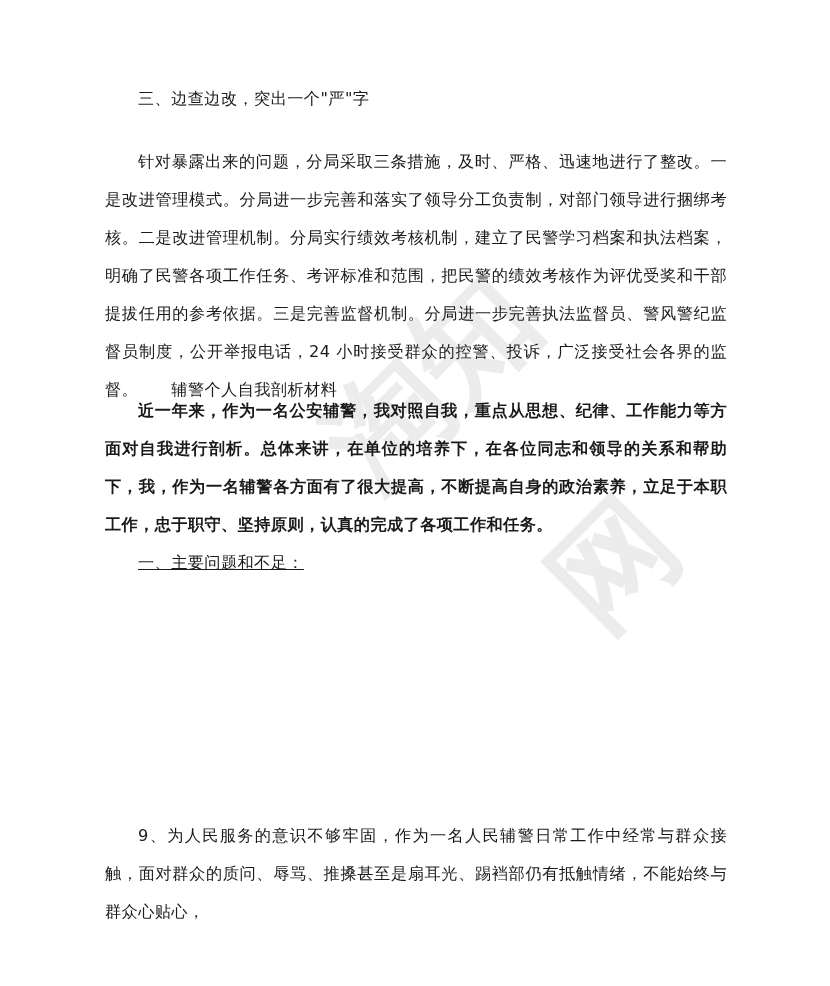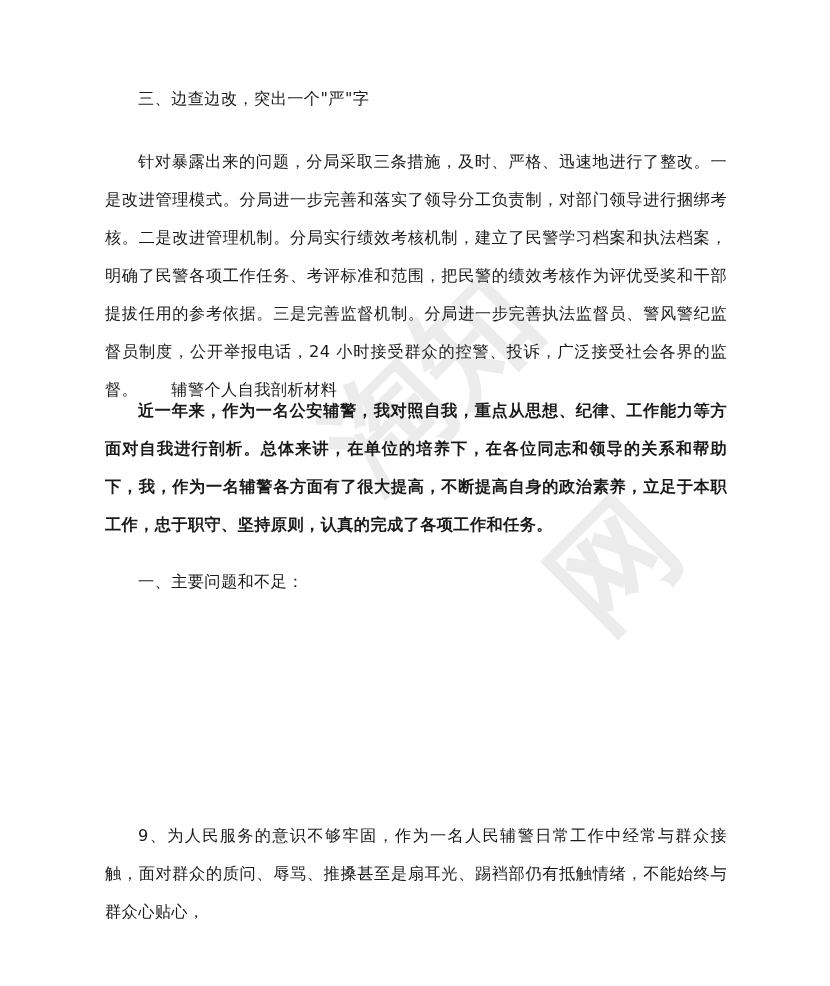--- a/index.html
+++ b/index.html
@@ -19,17 +19,17 @@
 
 <div class="page">
   <div class="watermark">淘知网</div>
 
   <p class="heading" style="top:80px;">三、边查边改，突出一个"严"字</p>
 
   <p class="para indent" style="top:143px;">针对暴露出来的问题，分局采取三条措施，及时、严格、迅速地进行了整改。一是改进管理模式。分局进一步完善和落实了领导分工负责制，对部门领导进行捆绑考核。二是改进管理机制。分局实行绩效考核机制，建立了民警学习档案和执法档案，明确了民警各项工作任务、考评标准和范围，把民警的绩效考核作为评优受奖和干部提拔任用的参考依据。三是完善监督机制。分局进一步完善执法监督员、警风警纪监督员制度，公开举报电话，24 小时接受群众的控警、投诉，广泛接受社会各界的监督。　　辅警个人自我剖析材料</p>
 
   <p class="para indent" style="top:392px;font-weight:bold;">近一年来，作为一名公安辅警，我对照自我，重点从思想、纪律、工作能力等方面对自我进行剖析。总体来讲，在单位的培养下，在各位同志和领导的关系和帮助下，我，作为一名辅警各方面有了很大提高，不断提高自身的政治素养，立足于本职工作，忠于职守、坚持原则，认真的完成了各项工作和任务。</p>
 
-  <p class="heading" style="top:563px;">一、主要问题和不足：</p>
+  <p class="heading" style="top:544px;text-decoration:underline;">一、主要问题和不足：</p>
 
 
   <p class="para indent" style="top:817px;">9、为人民服务的意识不够牢固，作为一名人民辅警日常工作中经常与群众接触，面对群众的质问、辱骂、推搡甚至是扇耳光、踢裆部仍有抵触情绪，不能始终与群众心贴心，</p>
 </div>
 
 </body></html>

